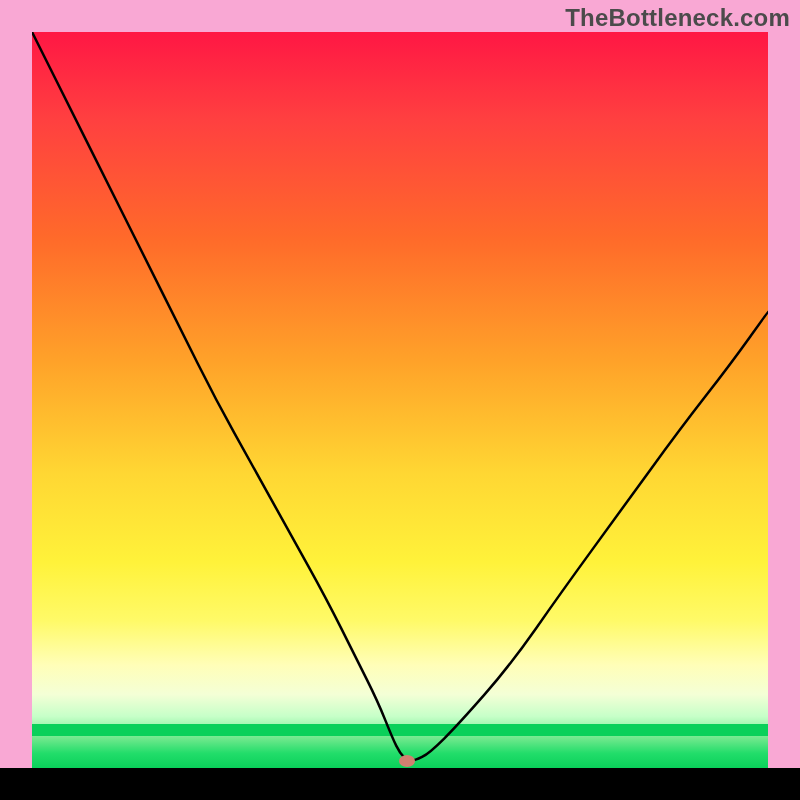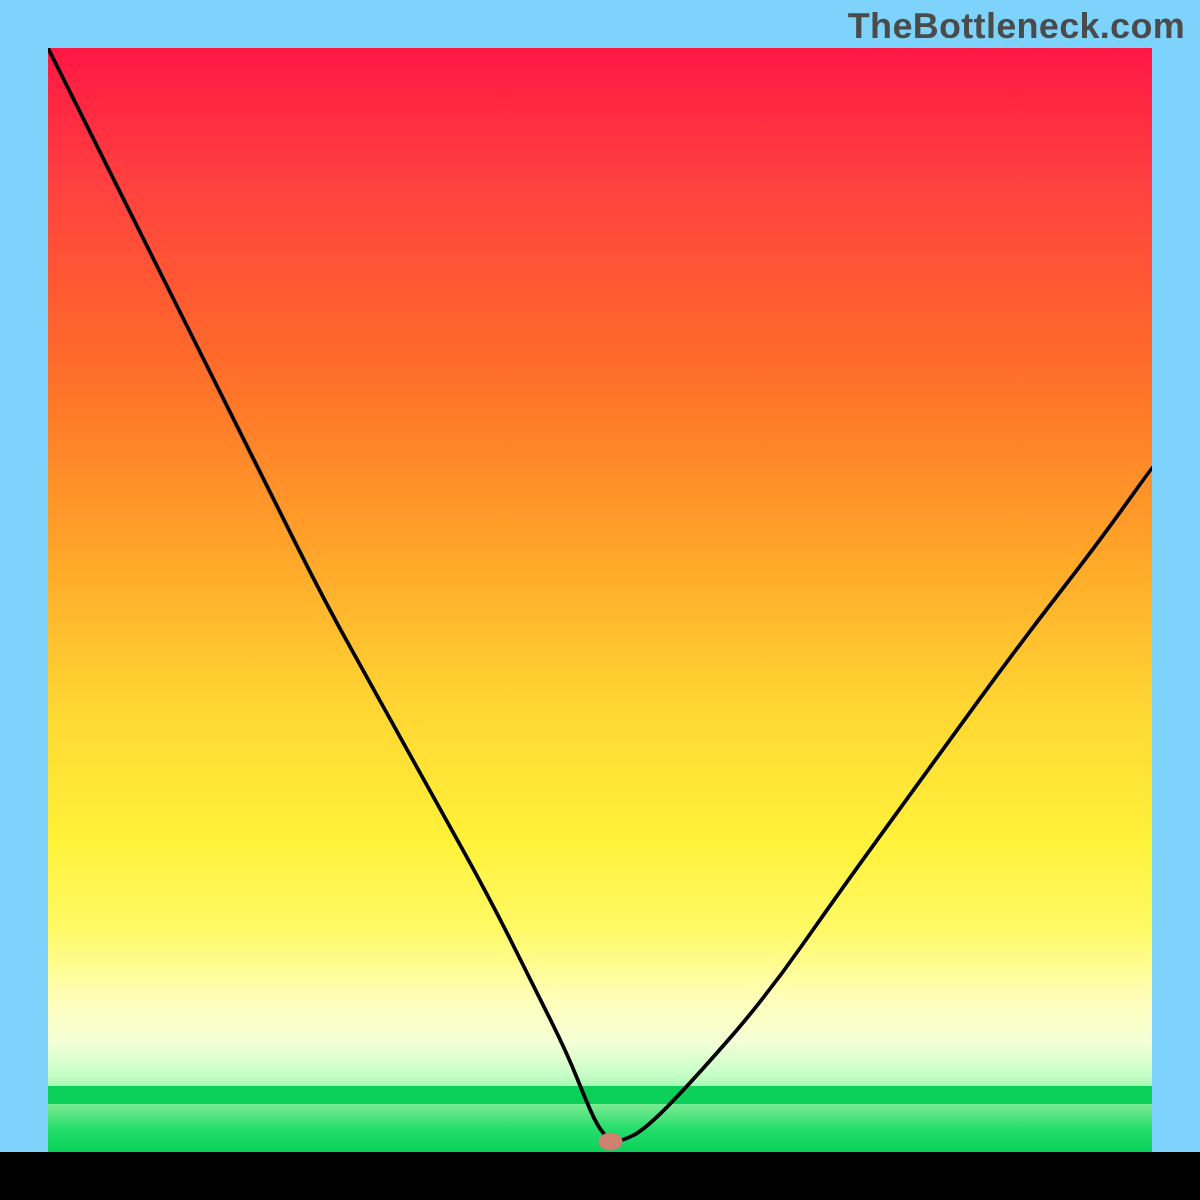--- a/index.html
+++ b/index.html
@@ -8,21 +8,21 @@
     width: 800px;
     height: 800px;
     background: #000;
     overflow: hidden;
     font-family: Arial, Helvetica, sans-serif;
   }
   .frame {
     position: relative;
     width: 800px;
     height: 768px;
-    background: #7dd3fc;
+    background: #f9a8d4;
   }
   .watermark {
     position: absolute;
     top: 4px;
     right: 10px;
     color: #4b4b4b;
     font-size: 24px;
     font-weight: 600;
     letter-spacing: 0.2px;
     z-index: 20;

